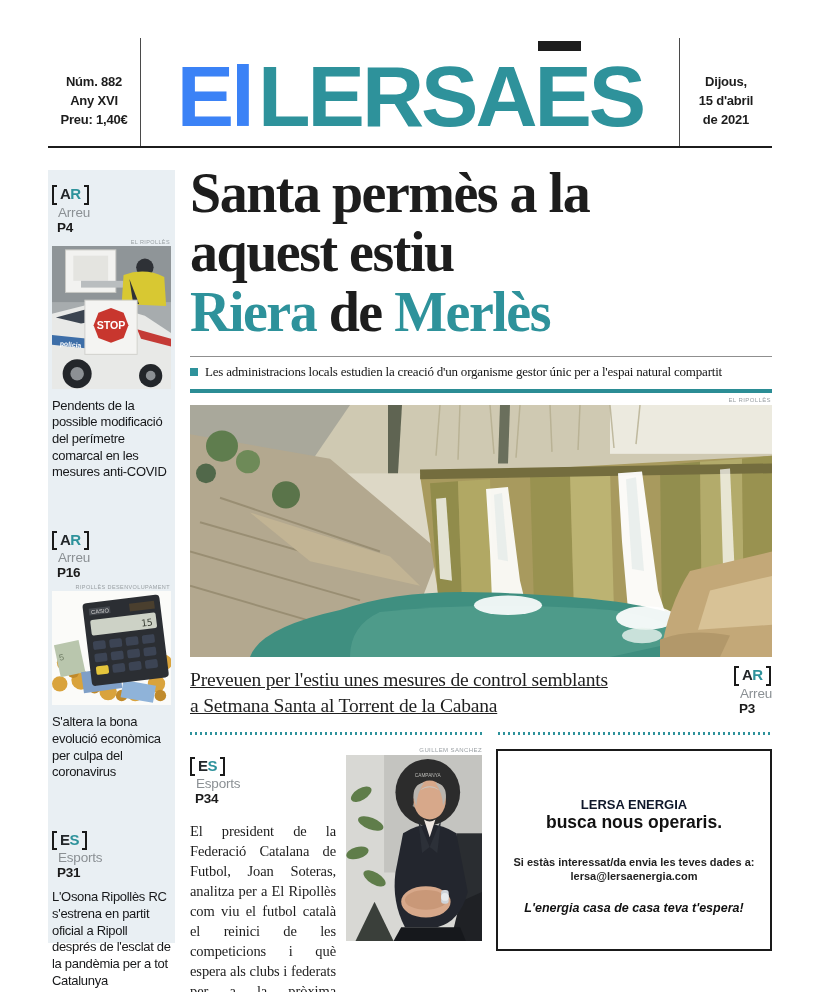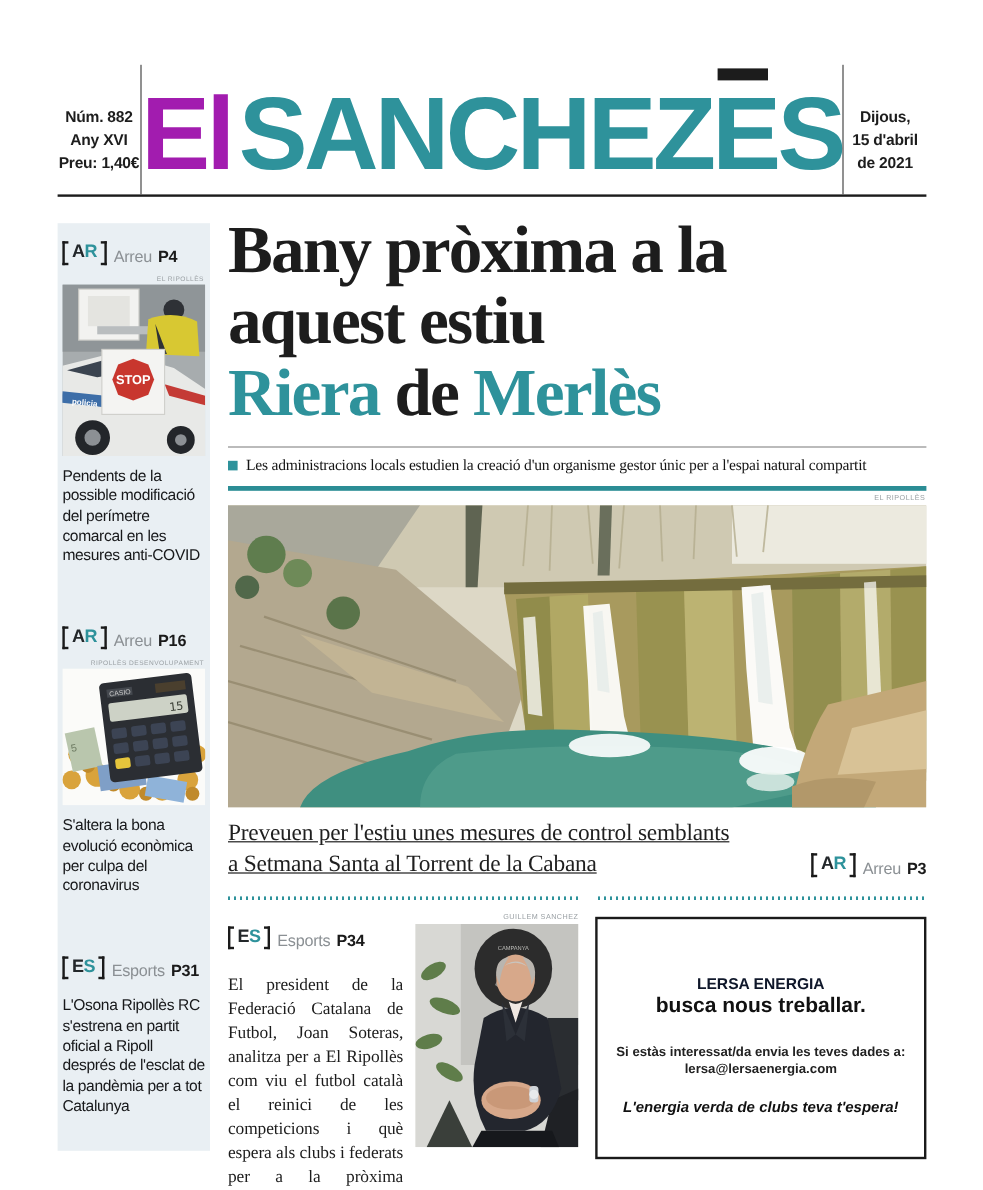--- a/index.html
+++ b/index.html
@@ -1,48 +1,48 @@
 <!DOCTYPE html>
 <html><head>
 <meta charset="utf-8">
 <style>
   * { margin:0; padding:0; box-sizing:border-box; }
   html,body { background:#ffffff; }
   .page {
     position:relative; width:819px; height:992px; background:#fff;
     font-family:"Liberation Sans", sans-serif; color:#1d1d1d;
-    padding:46px 47px 0 48px; overflow:hidden;
+    padding:30px 47px 0 48px; overflow:hidden;
   }
 
   
   .hdr { display:flex; align-items:stretch; height:118px; border-bottom:2px solid #1c1c1c; }
   .hdr-side { width:92px; display:flex; flex-direction:column; justify-content:flex-end;
               padding-bottom:16px; text-align:center; font-size:13px; font-weight:bold;
               line-height:1.45; color:#1d1d1d; letter-spacing:-0.2px; }
   .vsep { width:1px; background:#4a4a4a; margin-top:8px; }
   .masthead { flex:1; display:flex; align-items:flex-end; justify-content:center;
               font-size:86px; font-weight:bold; letter-spacing:-3px; line-height:0.92;
               padding-bottom:10px; white-space:nowrap; }
-  .mh-el { color:#a21caf; margin-right:6px; }
+  .mh-el { color:#3b82f6; margin-right:6px; }
   .mh-teal { color:#2e929b; }
   .mh-e { position:relative; color:#2e929b; display:inline-block; }
   .mh-e .bar { position:absolute; top:-16px; left:4px; right:8px; height:10px; background:#1c1c1c; }
 
   
   .content { display:flex; margin-top:22px; }
 
   
   .sidebar { width:127px; min-width:127px; background:#e9eff3; height:773px; padding:15px 4px 0 4px; }
   .sb-item + .sb-item { margin-top:50px; }
   .sb-text { font-size:13px; line-height:1.28; letter-spacing:-0.3px; color:#17181a; margin-top:9px; }
   .sb-credit { font-size:5.5px; color:#9aa0a4; text-align:right; letter-spacing:0.4px; margin:4px 1px 1px; text-transform:uppercase; }
   .sb-photo svg { display:block; width:100%; }
 
   
-  .tag { display:inline-flex; align-items:flex-end; }
+  .tag { display:inline-flex; align-items:flex-start;flex-direction:column; }
   .tag-box { display:inline-flex; align-items:stretch; }
   .brk { width:5px; border-top:2.5px solid #1a1a1a; border-bottom:2.5px solid #1a1a1a; }
   .brk.l { border-left:2.5px solid #1a1a1a; }
   .brk.r { border-right:2.5px solid #1a1a1a; }
   .tag-letters { font-size:15px; font-weight:bold; letter-spacing:-0.5px; padding:1px 3px 2px; line-height:1.1; }
   .tag-a { color:#23272a; } .tag-b { color:#2e929b; }
   .tag-section { color:#8b9094; font-size:13.5px; margin-left:6px; letter-spacing:-0.2px; }
   .tag-page { color:#1a1a1a; font-size:13.5px; font-weight:bold; margin-left:5px; letter-spacing:-0.2px; }
 
   
@@ -98,21 +98,21 @@
 
   <header class="hdr">
     <div class="hdr-side">
       <div>Núm. 882</div>
       <div>Any XVI</div>
       <div>Preu: 1,40€</div>
     </div>
     <div class="vsep"></div>
     <div class="masthead">
       <span class="mh-el hl-inline">El</span>
-        <span class="mh-teal hl-inline">SANCHEZ</span>
+        <span class="mh-teal hl-inline">LERSA</span>
         <span class="mh-e hl-inline"><span class="bar"></span><span>E</span></span>
         <span class="mh-teal hl-inline">S</span>
     </div>
     <div class="vsep"></div>
     <div class="hdr-side">
       <div>Dijous,</div>
       <div>15 d'abril</div>
       <div>de 2021</div>
     </div>
   </header>
@@ -231,21 +231,21 @@
           <span class="tag-page">P31</span>
         </span>
         <div class="sb-text">L'Osona Ripollès RC s'estrena en partit oficial a Ripoll després de l'esclat de la pandèmia per a tot Catalunya</div>
       </div>
 
     </aside>
 
     <main class="main">
 
       <h1 class="headline">
-        <span>Bany pròxima a la</span>
+        <span>Santa permès a la</span>
         <span>aquest estiu</span>
         <span><span class="teal hl-inline">Riera</span><span class="hl-inline"> de </span><span class="teal hl-inline">Merlès</span></span>
       </h1>
 
       <div class="subhead">
         <span class="sq"></span>
         <span>Les administracions locals estudien la creació d'un organisme gestor únic per a l'espai natural compartit</span>
       </div>
 
       <div class="photo-credit main-credit">EL RIPOLLÈS</div>
@@ -377,23 +377,23 @@
                 <rect x="100" y="138" width="8" height="14" rx="3" fill="#cfd3d8"></rect>
                 <circle cx="104" cy="145" r="4" fill="#e8eaec"></circle>
                 <path d="M58 176 L120 176 L126 190 L50 190 Z" fill="#16181c"></path>
               </svg>
             </div>
           </div>
         </div>
 
         <div class="ad-box">
           <div class="ad-l1">LERSA ENERGIA</div>
-          <div class="ad-l2">busca nous treballar.</div>
+          <div class="ad-l2">busca nous operaris.</div>
           <div class="ad-c1">Si estàs interessat/da envia les teves dades a:</div>
           <div class="ad-c2">lersa@lersaenergia.com</div>
-          <div class="ad-slogan">L'energia verda de clubs teva t'espera!</div>
+          <div class="ad-slogan">L'energia casa de casa teva t'espera!</div>
         </div>
 
       </div>
 
     </main>
   </div>
 </div>
 
 </body></html>

